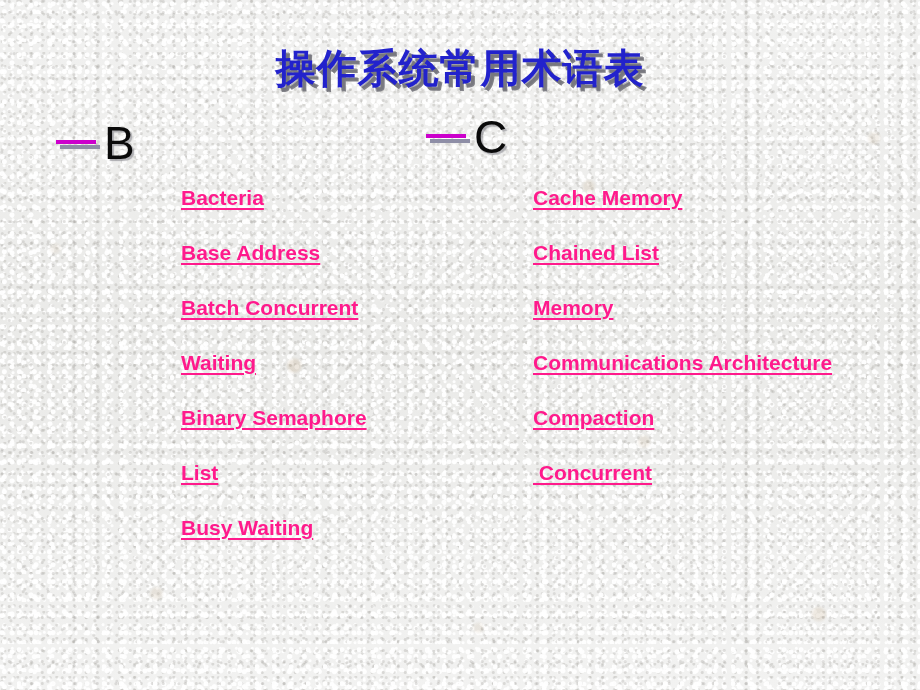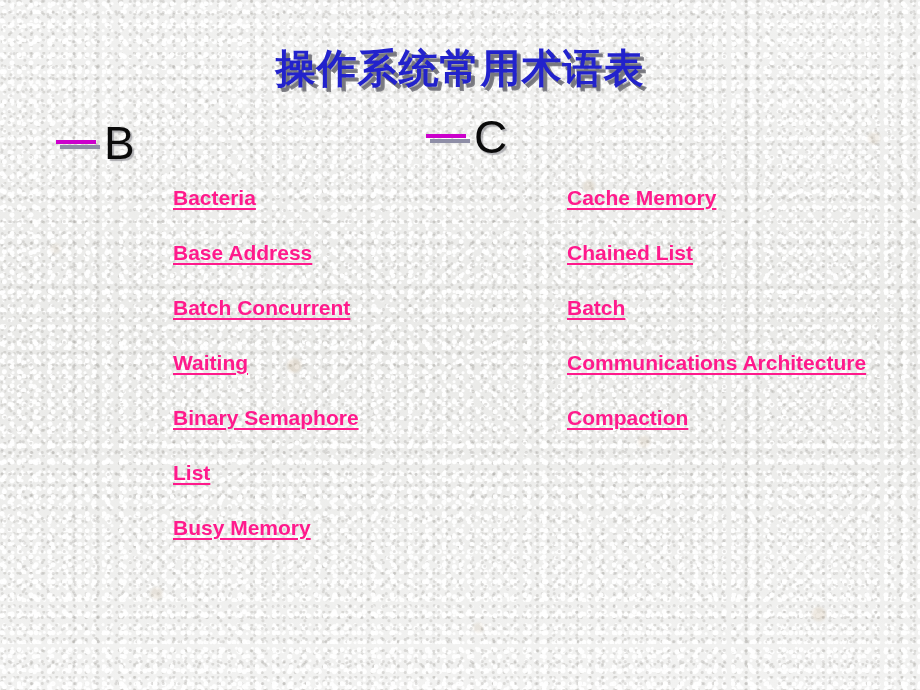--- a/index.html
+++ b/index.html
@@ -118,22 +118,22 @@
     color: #0a0a0a;
     line-height: 1;
     text-shadow: 2px 2px 1px rgba(120,120,128,0.55);
   }
 
   
   .term-column {
     position: absolute;
     top: 186px;
   }
-  #column-b { left: 173px; }
-  #column-c { left: 567px; }
+  #column-b { left: 181px; }
+  #column-c { left: 533px; }
 
   .term-link {
     display: block;
     height: 55px;
     font-family: "Liberation Sans", sans-serif;
     font-size: 21px;
     font-weight: bold;
     color: #ff1a8c;
     text-decoration: underline;
     text-underline-offset: 3px;
@@ -168,24 +168,25 @@
     <span class="section-letter">C</span>
   </div>
 
   <div class="term-column" id="column-b">
     <a class="term-link">Bacteria</a>
     <a class="term-link">Base Address</a>
     <a class="term-link">Batch Concurrent</a>
     <a class="term-link">Waiting</a>
     <a class="term-link">Binary Semaphore</a>
     <a class="term-link">List</a>
-    <a class="term-link">Busy Memory</a>
+    <a class="term-link">Busy Waiting</a>
   </div>
 
   <div class="term-column" id="column-c">
     <a class="term-link">Cache Memory</a>
     <a class="term-link">Chained List</a>
-    <a class="term-link">Batch</a>
+    <a class="term-link">Memory</a>
     <a class="term-link">Communications Architecture</a>
     <a class="term-link">Compaction</a>
+    <a class="term-link"> Concurrent</a>
   </div>
 
 </div>
 
 </body></html>

